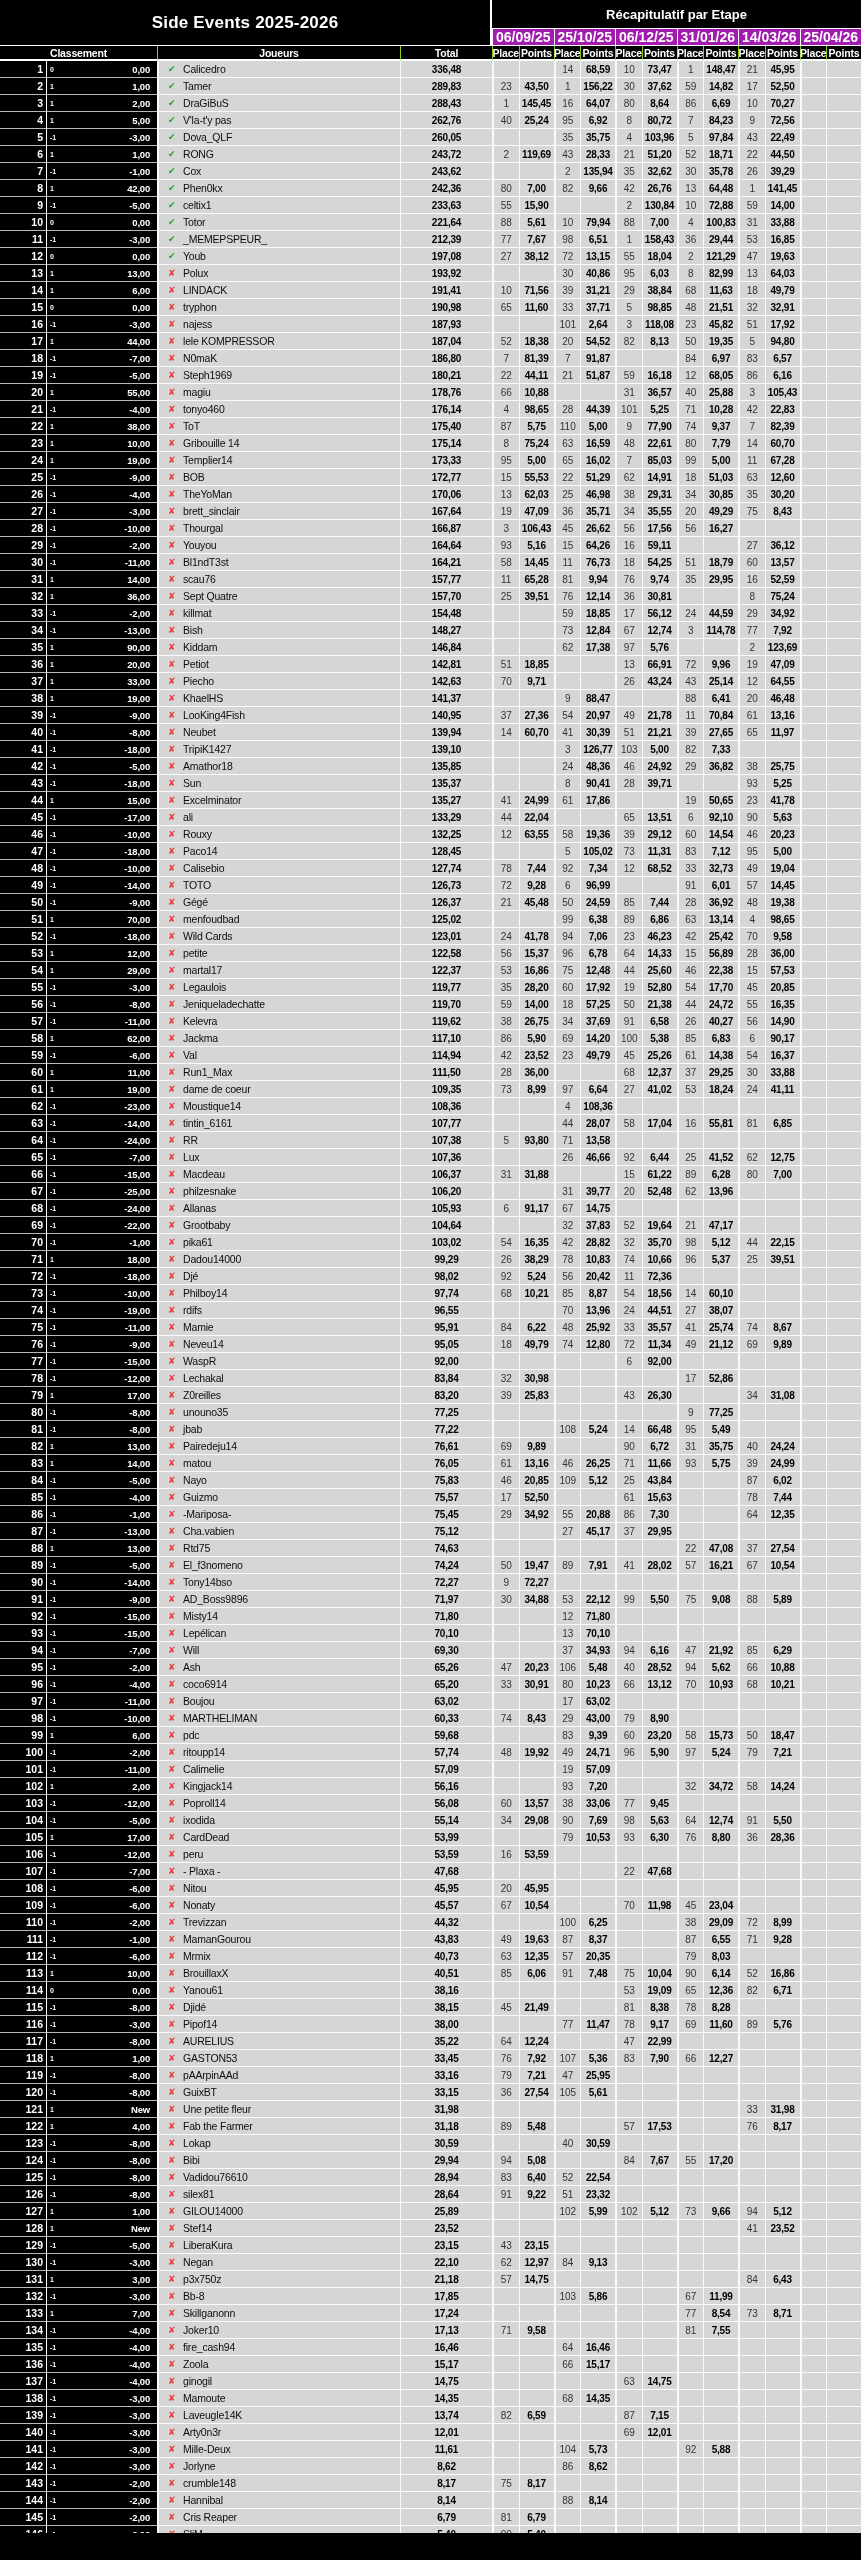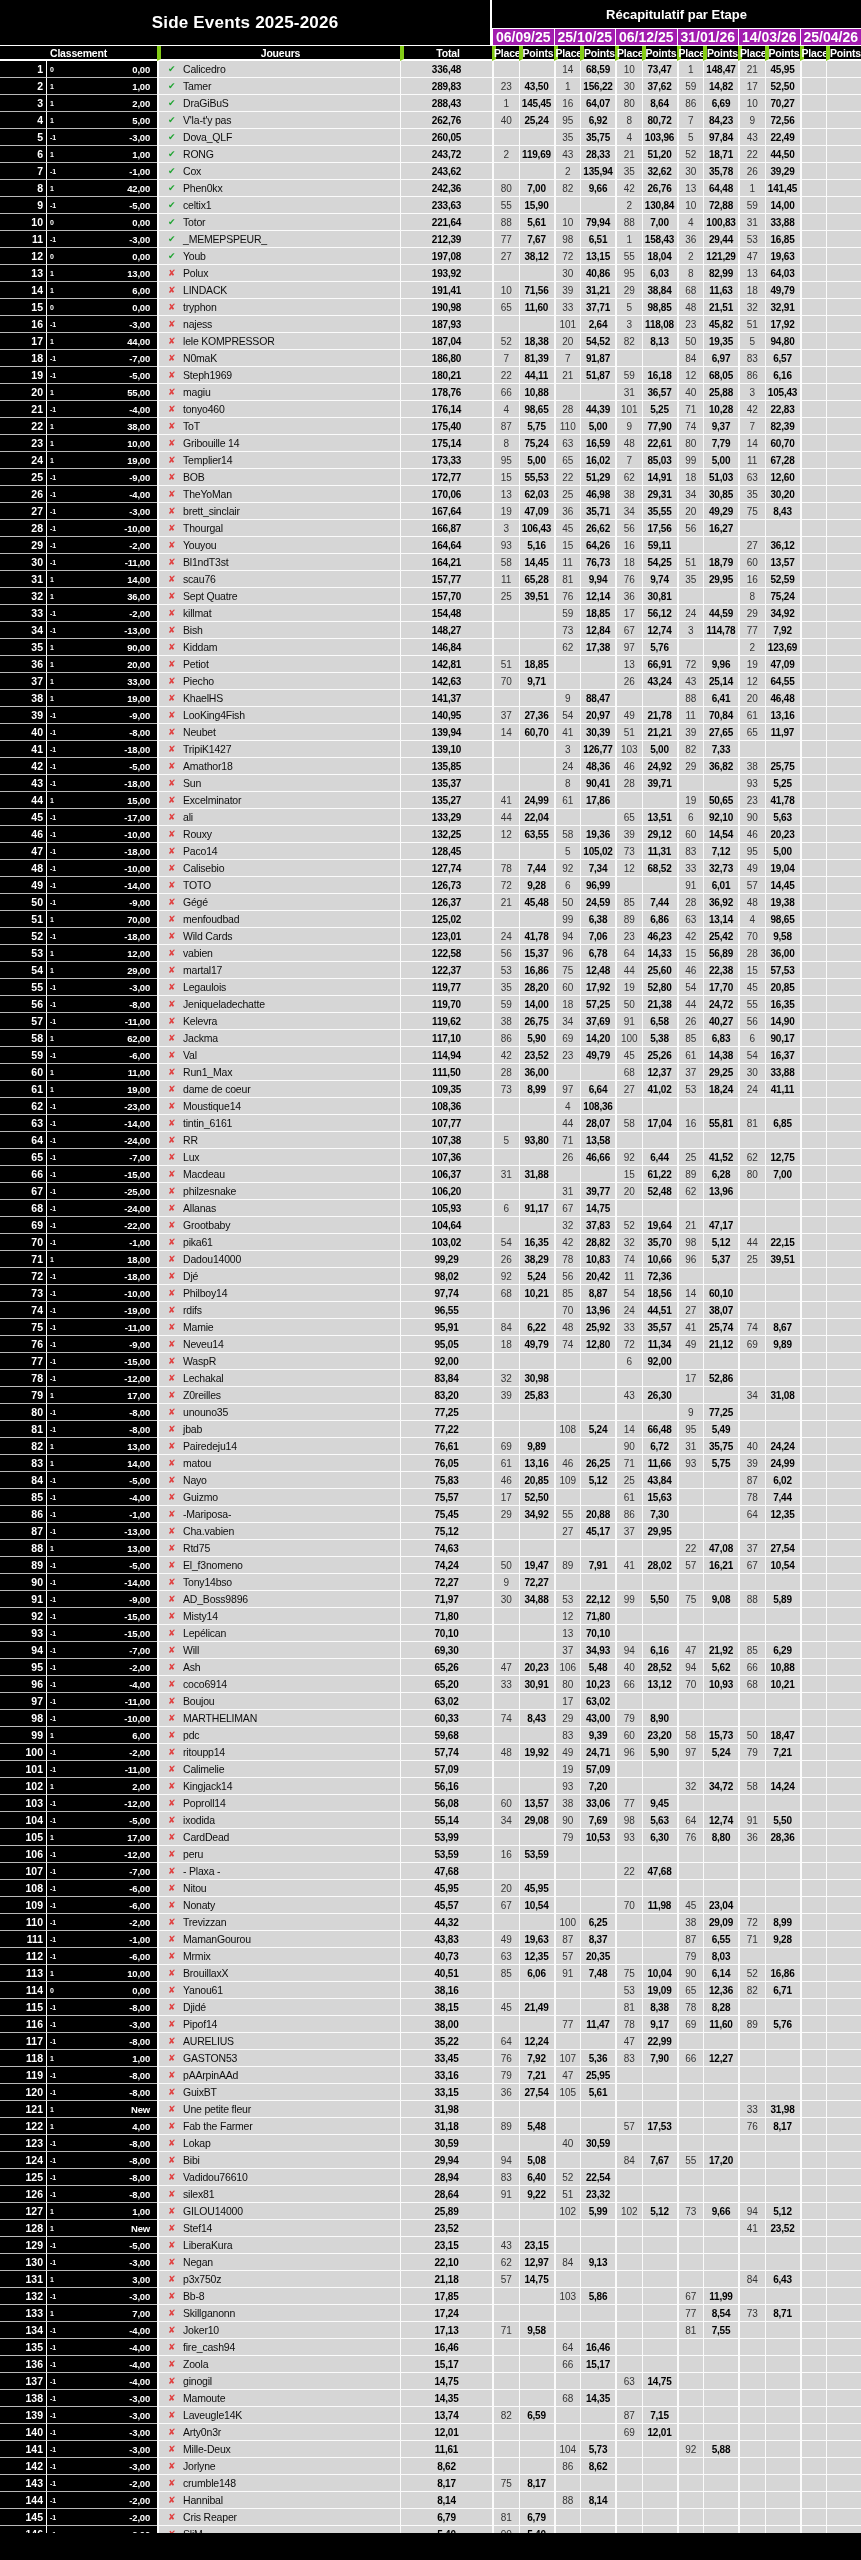--- a/index.html
+++ b/index.html
@@ -29,21 +29,21 @@
   }
   .c-date {
     grid-row:2; grid-column:span 2; background:#a21caf; color:#fff;
     display:flex; align-items:center; justify-content:center;
     font-size:14px; font-weight:bold;
     border-left:1px solid #fff; border-bottom:1px solid #fff;
   }
   .c-h {
     background:#000; color:#fff; display:flex; align-items:center; justify-content:center;
     font-size:10.5px; font-weight:bold; border-bottom:2px solid #fff;
-    border-left:4px solid #84cc16; letter-spacing:-.2px;
+    border-left:1px solid #84cc16; letter-spacing:-.2px;
   }
   .c-cls-h { grid-column:span 2; border-left:none; }
   
   .c-rank {
     background:#000; color:#fff; font-size:10.5px; font-weight:bold;
     display:flex; align-items:center; justify-content:flex-end; padding-right:3px;
     border-bottom:1px solid #b9b9b9;
   }
   .c-chg {
     background:#000; color:#fff; position:relative;
@@ -1627,21 +1627,21 @@
   <div class="c-pl"></div>
   <div class="c-pt"></div>
 
   <div class="c-rank">53</div>
   <div class="c-chg">
         <span class="move">1</span>
         <span class="chgv">12,00</span>
       </div>
   <div class="c-player">
         <span class="check x">✘</span>
-        <span class="pname">vabien</span>
+        <span class="pname">petite</span>
       </div>
   <div class="c-total">122,58</div>
 
   <div class="c-pl">56</div>
   <div class="c-pt">15,37</div>
 
   <div class="c-pl">96</div>
   <div class="c-pt">6,78</div>
 
   <div class="c-pl">64</div>

